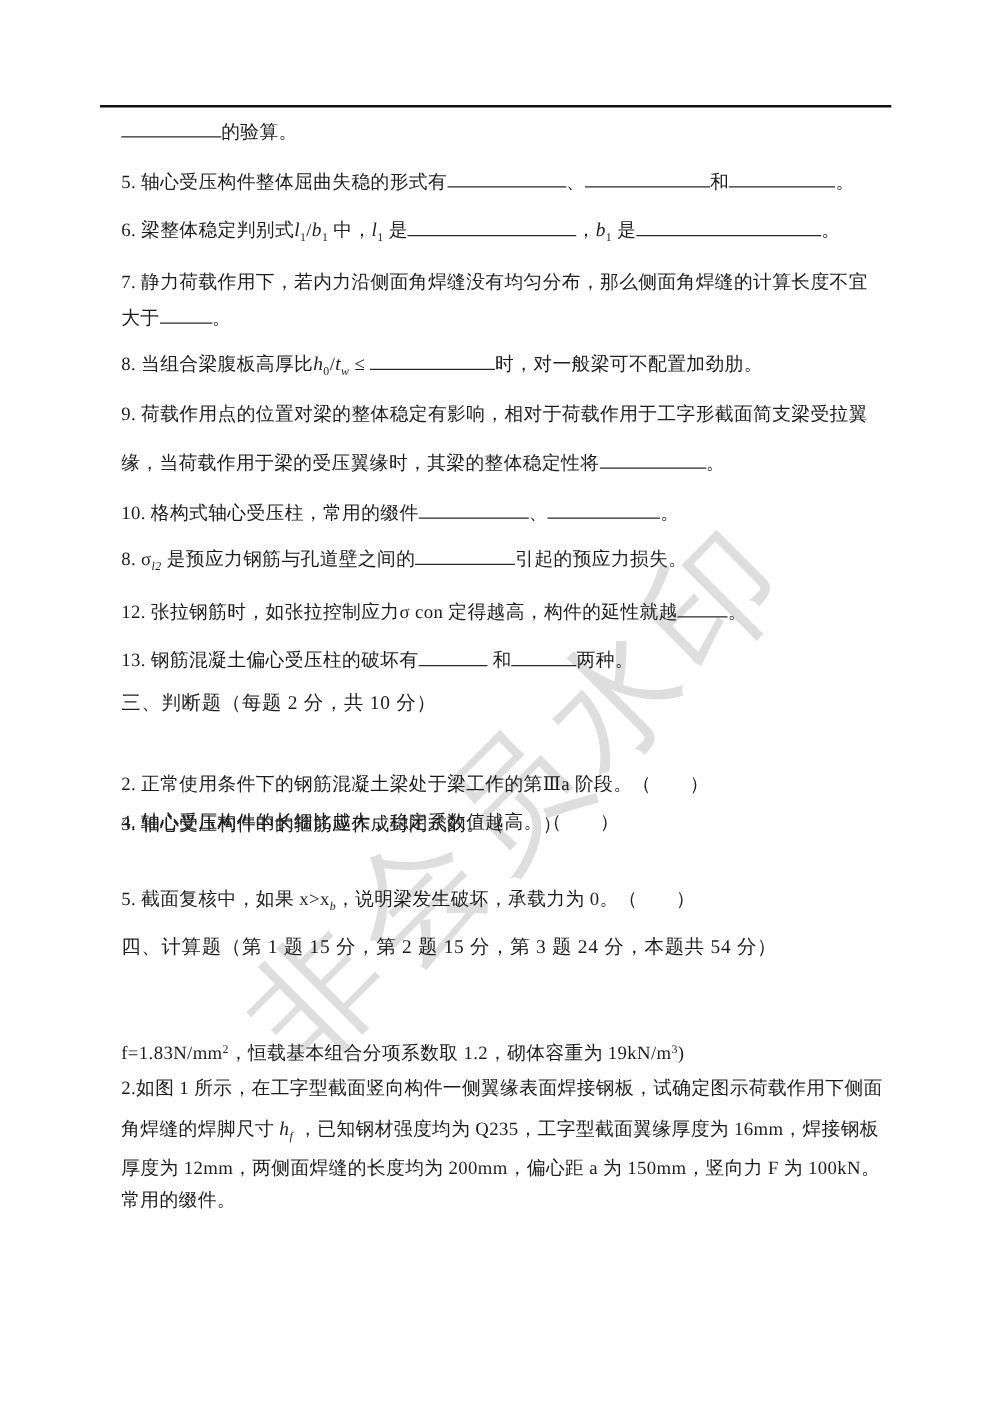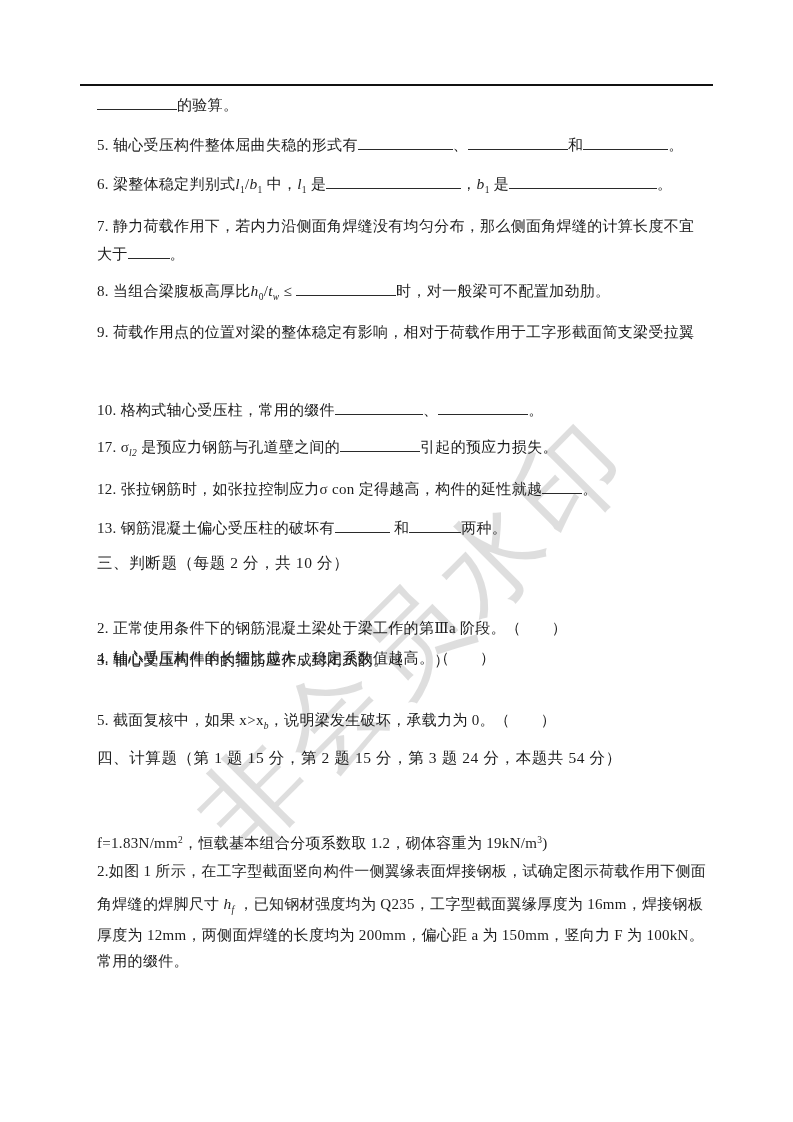--- a/index.html
+++ b/index.html
@@ -57,22 +57,23 @@
   <div class="watermark">非会员水印</div>
   <div class="rule"></div>
   <div class="content" id="content">
       <div class="line" style="top: 93px; left: 97px;"><span class="blank" style="width: 80px;"></span><span class="txt">的验算。</span></div>
       <div class="line" style="top: 133px; left: 97px;"><span class="txt">5. 轴心受压构件整体屈曲失稳的形式有</span><span class="blank" style="width: 95px;"></span><span class="txt">、</span><span class="blank" style="width: 100px;"></span><span class="txt">和</span><span class="blank" style="width: 85px;"></span><span class="txt">。</span></div>
       <div class="line" style="top: 172px; left: 97px;"><span class="txt">6. 梁整体稳定判别式</span><span class="i">l</span><span class="sub">1</span><span class="txt">/</span><span class="i">b</span><span class="sub">1</span><span class="txt"> 中，</span><span class="i">l</span><span class="sub">1</span><span class="txt"> 是</span><span class="blank" style="width: 135px;"></span><span class="txt">，</span><span class="i">b</span><span class="sub">1</span><span class="txt"> 是</span><span class="blank" style="width: 148px;"></span><span class="txt">。</span></div>
       <div class="line" style="top: 216px; left: 97px;"><span class="txt">7. 静力荷载作用下，若内力沿侧面角焊缝没有均匀分布，那么侧面角焊缝的计算长度不宜</span></div>
       <div class="line" style="top: 242px; left: 97px;"><span class="txt">大于</span><span class="blank" style="width: 42px;"></span><span class="txt">。</span></div>
       <div class="line" style="top: 279px; left: 97px;"><span class="txt">8. 当组合梁腹板高厚比</span><span class="i">h</span><span class="sub">0</span><span class="txt">/</span><span class="i">t</span><span class="isub">w</span><span class="txt"> ≤ </span><span class="blank" style="width: 100px;"></span><span class="txt">时，对一般梁可不配置加劲肋。</span></div>
       <div class="line" style="top: 322px; left: 97px;"><span class="txt">9. 荷载作用点的位置对梁的整体稳定有影响，相对于荷载作用于工字形截面简支梁受拉翼</span></div>
+      <div class="line" style="top: 358px; left: 97px;"><span class="txt">缘，当荷载作用于梁的受压翼缘时，其梁的整体稳定性将</span><span class="blank" style="width: 85px;"></span><span class="txt">。</span></div>
       <div class="line" style="top: 398px; left: 97px;"><span class="txt">10. 格构式轴心受压柱，常用的缀件</span><span class="blank" style="width: 88px;"></span><span class="txt">、</span><span class="blank" style="width: 90px;"></span><span class="txt">。</span></div>
-      <div class="line" style="top: 435px; left: 97px;"><span class="txt">17. σ</span><span class="isub">l2</span><span class="txt"> 是预应力钢筋与孔道壁之间的</span><span class="blank" style="width: 80px;"></span><span class="txt">引起的预应力损失。</span></div>
+      <div class="line" style="top: 435px; left: 97px;"><span class="txt">8. σ</span><span class="isub">l2</span><span class="txt"> 是预应力钢筋与孔道壁之间的</span><span class="blank" style="width: 80px;"></span><span class="txt">引起的预应力损失。</span></div>
       <div class="line" style="top: 477px; left: 97px;"><span class="txt">12. 张拉钢筋时，如张拉控制应力σ con 定得越高，构件的延性就越</span><span class="blank" style="width: 40px;"></span><span class="txt">。</span></div>
       <div class="line" style="top: 516px; left: 97px;"><span class="txt">13. 钢筋混凝土偏心受压柱的破坏有</span><span class="blank" style="width: 55px;"></span><span class="txt"> 和</span><span class="blank" style="width: 52px;"></span><span class="txt">两种。</span></div>
       <div class="line bold" style="top: 552px; left: 97px;"><span class="txt">三、判断题（每题 2 分，共 10 分）</span></div>
       <div class="line" style="top: 618px; left: 97px;"><span class="txt">2. 正常使用条件下的钢筋混凝土梁处于梁工作的第Ⅲa 阶段。（　　）</span></div>
       <div class="line" style="top: 650px; left: 97px;"><span class="txt">3. 轴心受压构件中的箍筋应作成封闭式的。（　　）</span></div>
       <div class="line" style="top: 648px; left: 97px;"><span class="txt">4. 轴心受压构件的长细比越大，稳定系数值越高。（　　）</span></div>
       <div class="line" style="top: 710px; left: 97px;"><span class="txt">5. 截面复核中，如果 x&gt;x</span><span class="isub">b</span><span class="txt">，说明梁发生破坏，承载力为 0。（　　）</span></div>
       <div class="line bold" style="top: 747px; left: 97px;"><span class="txt">四、计算题（第 1 题 15 分，第 2 题 15 分，第 3 题 24 分，本题共 54 分）</span></div>
       <div class="line" style="top: 833px; left: 97px;"><span class="txt">f=1.83N/mm</span><span class="sup">2</span><span class="txt">，恒载基本组合分项系数取 1.2，砌体容重为 19kN/m</span><span class="sup">3</span><span class="txt">)</span></div>
       <div class="line" style="top: 861px; left: 97px;"><span class="txt">2.如图 1 所示，在工字型截面竖向构件一侧翼缘表面焊接钢板，试确定图示荷载作用下侧面</span></div>

